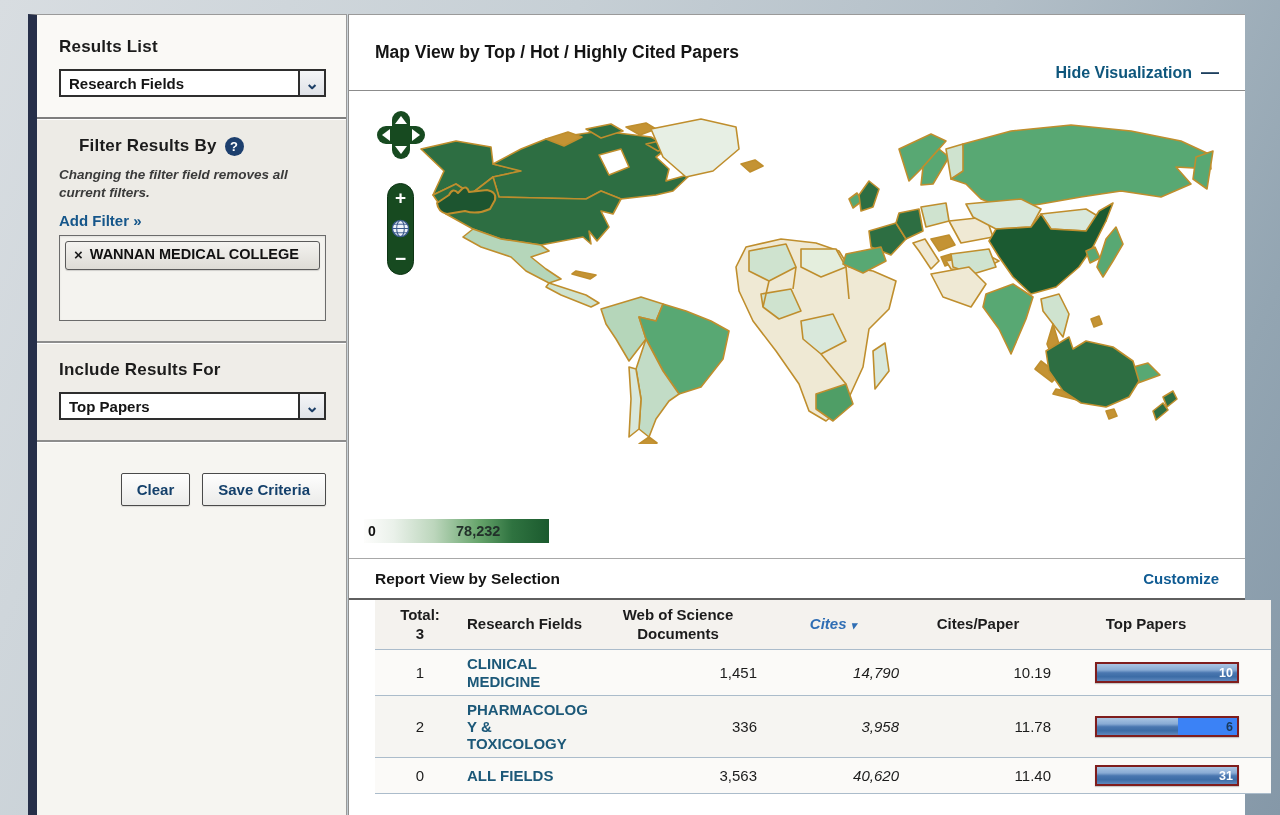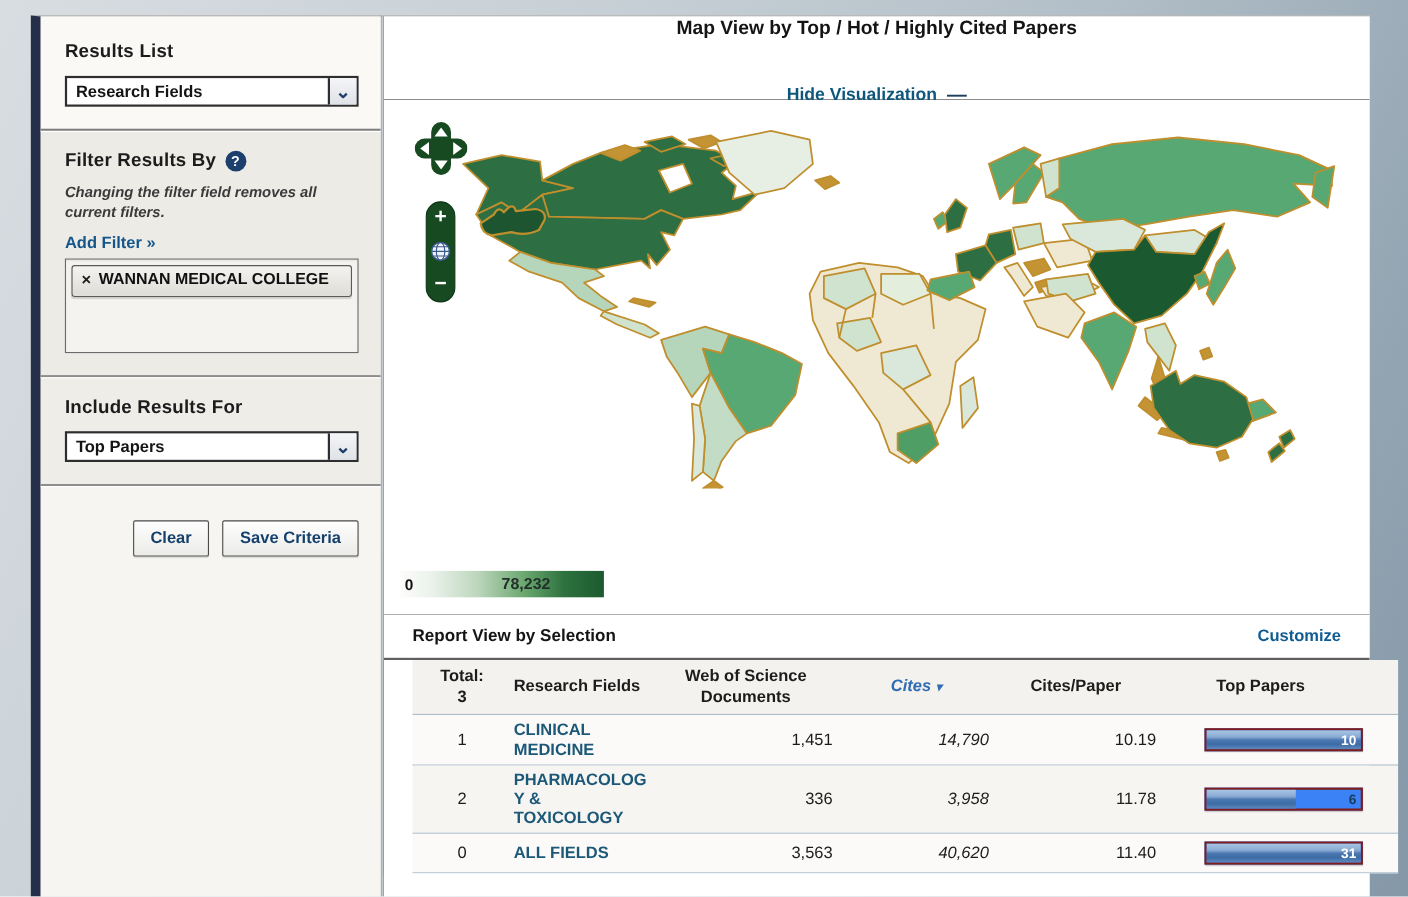--- a/index.html
+++ b/index.html
@@ -25,21 +25,21 @@
   .selectbox {
     display:flex; align-items:stretch; background:#fff; border:2px solid #2e2e2e;
     height:28px; width:100%; cursor:pointer;
   }
   .selectbox .sel-label { flex:1; font-size:15px; font-weight:bold; color:#141414; padding:4px 8px; white-space:nowrap; overflow:hidden; }
   .selectbox .sel-chev {
     width:26px; border-left:2px solid #2e2e2e; display:flex; align-items:center; justify-content:center;
     background:linear-gradient(#f4f5f7,#dfe2e7); color:#1c3e66; font-size:17px; font-weight:bold; line-height:1;
   }
   .filter-title-row { display:flex; align-items:center; gap:8px; margin-bottom:10px; }
-  .filter-title-row .s-title { margin-bottom:0; }
+  .filter-title-row .s-title { margin-bottom:0;margin-left:20px; }
   .help-dot {
     width:19px; height:19px; border-radius:50%; background:#1d3f6e; color:#fff;
     font-size:13px; font-weight:bold; display:flex; align-items:center; justify-content:center; cursor:pointer;
   }
   .filter-note { font-size:13.5px; font-style:italic; font-weight:600; color:#3a3a3a; line-height:1.35; margin-bottom:10px; }
   .add-filter { font-size:15px; font-weight:bold; color:#15568a; text-decoration:none; display:inline-block; margin-bottom:6px; cursor:pointer; }
   .chipbox {
     border:1px solid #6b6b6b; background:#f4f3ef; min-height:86px; padding:5px;
     box-shadow:inset 0 1px 2px rgba(0,0,0,.08);
   }
@@ -57,21 +57,21 @@
     font-family:"Liberation Sans", sans-serif; box-shadow:0 1px 1px rgba(0,0,0,.12);
   }
   
   .main {
     position:absolute; left:348px; top:14px; width:897px; height:801px; background:#fff;
     border-left:1px solid #8f8f8f; border-top:1px solid #9a9a9a;
     display:flex; flex-direction:column;
   }
   .map-header {
     height:76px; display:flex; align-items:center; justify-content:space-between;
-    padding:0 26px 0 26px; border-bottom:1px solid #8c8c8c; background:#fff;flex-direction:column;
+    padding:0 26px 0 26px; border-bottom:1px solid #8c8c8c; background:#fff;
   }
   .map-title { font-size:17.5px; font-weight:bold; color:#141414; }
   .hide-link { font-size:16px; font-weight:bold; color:#0e567c; cursor:pointer; display:flex; align-items:center; gap:9px;margin-top:40px; }
   .hide-link .dash { color:#1d3f5e; font-weight:bold; font-size:18px; }
   .map-section { position:relative; height:467px; background:#fff; overflow:hidden; }
   .map-svg { position:absolute; left:67px; top:18px; }
   
   .pan-ctl { position:absolute; left:28px; top:20px; width:48px; height:48px; cursor:pointer; }
   .zoom-ctl {
     position:absolute; left:38px; top:92px; width:27px; height:92px; background:#174a20;

